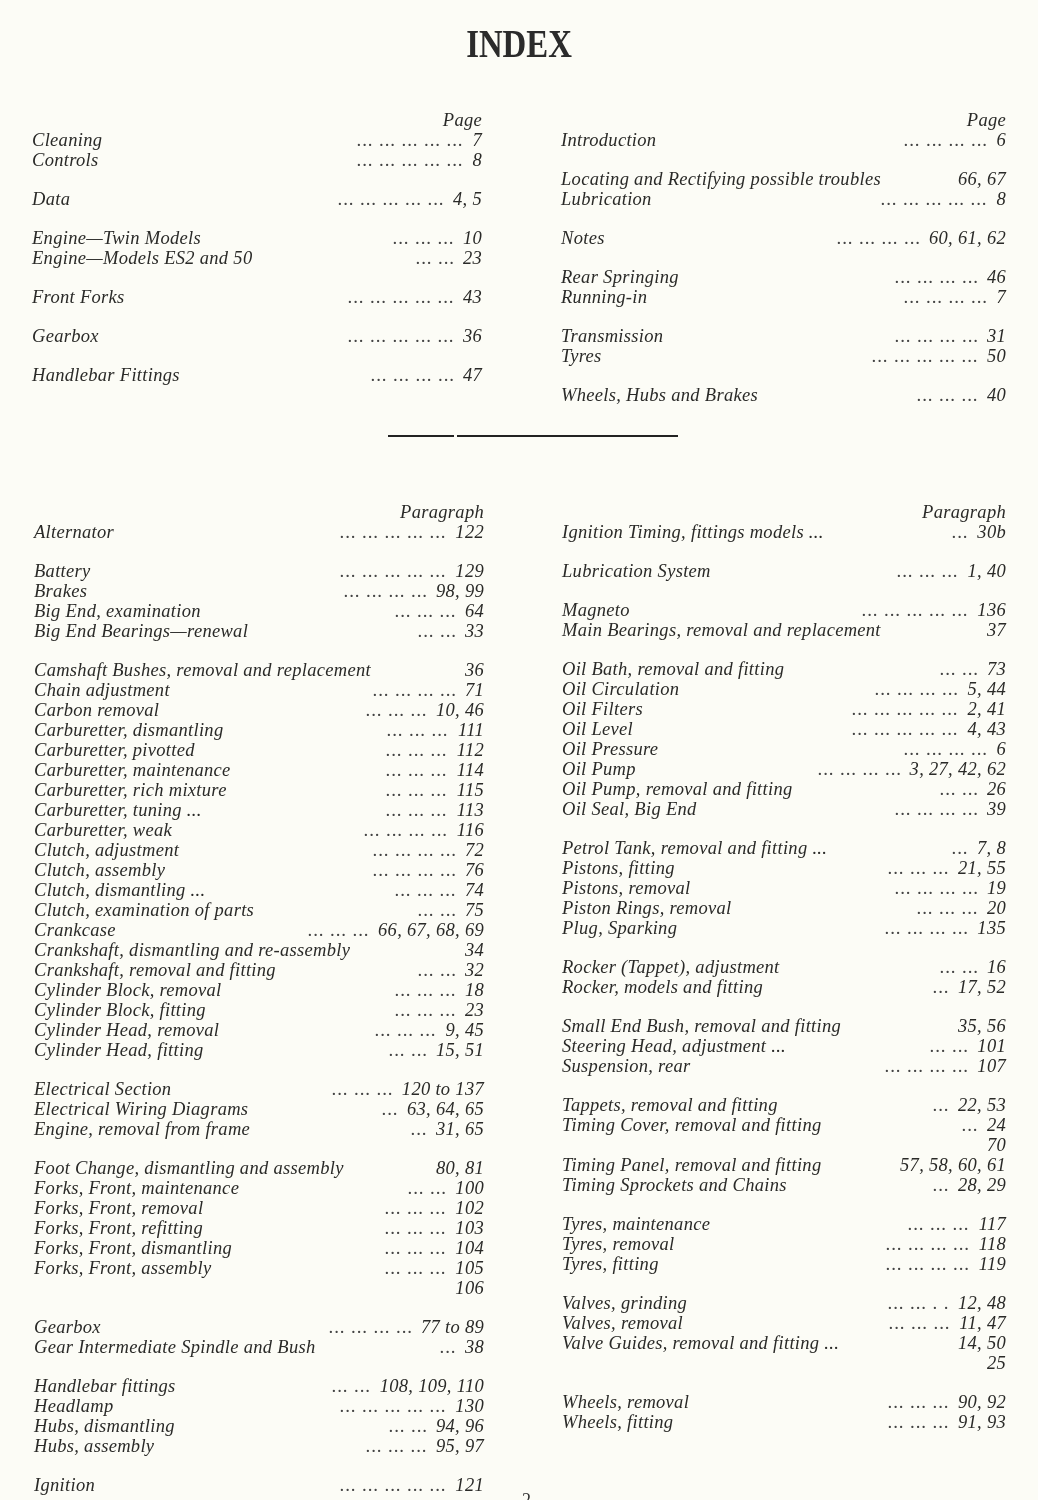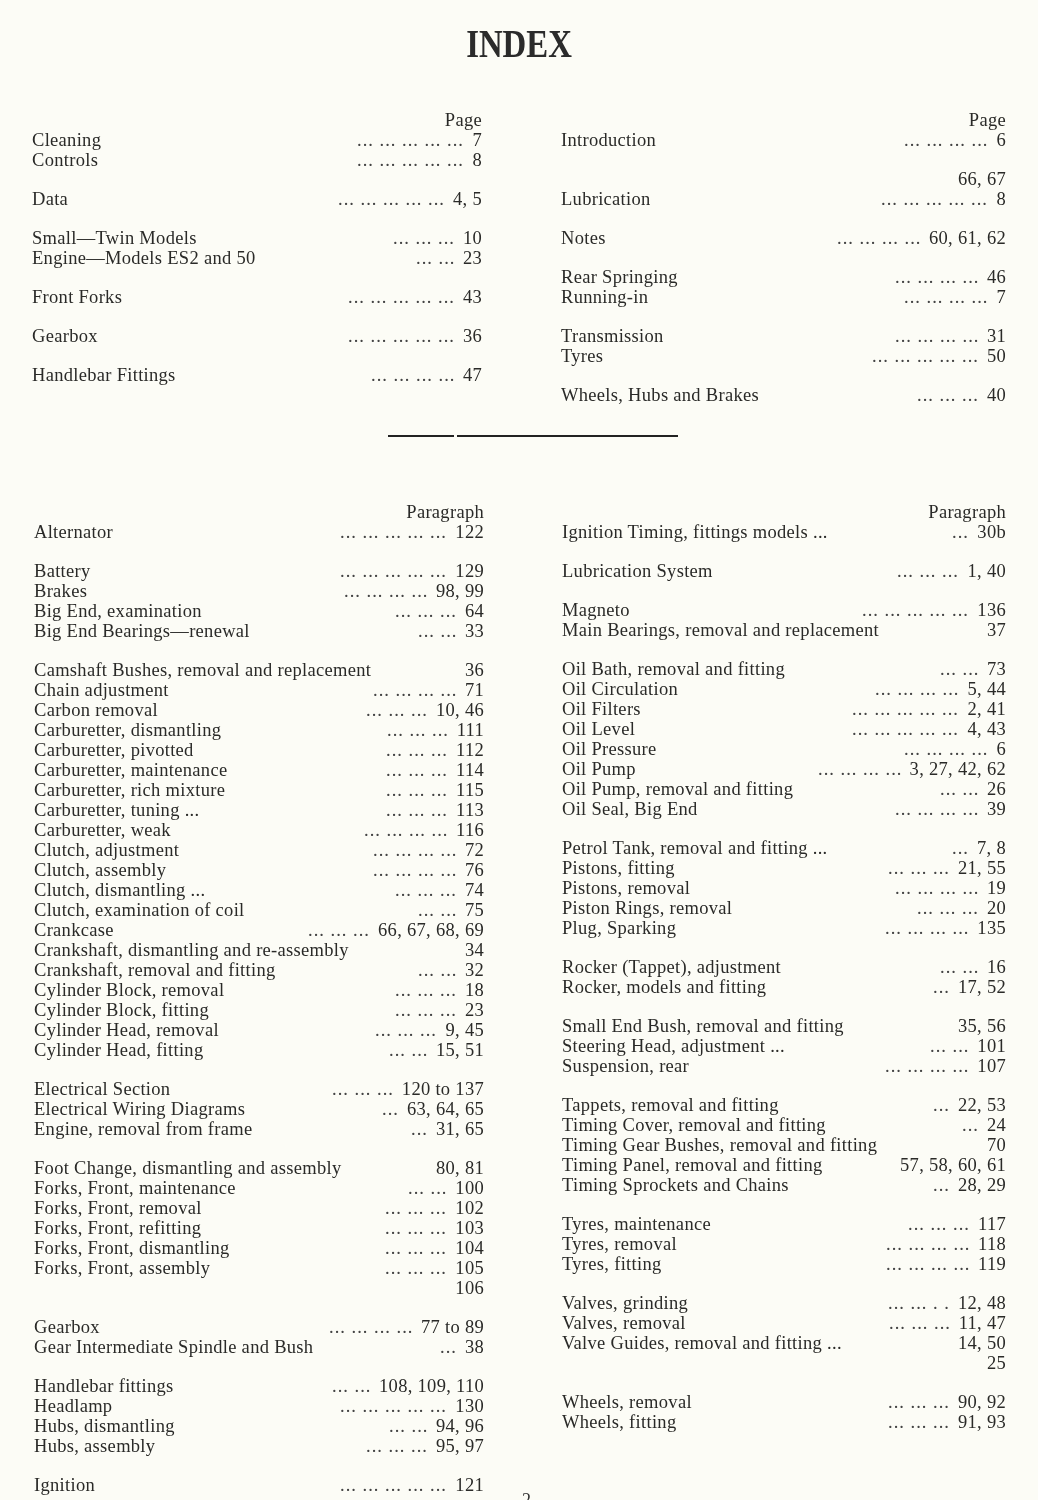--- a/index.html
+++ b/index.html
@@ -9,21 +9,21 @@
     color: #2a2a28;
     font-family: "Liberation Serif", "DejaVu Serif", serif;
     position: relative;
   }
   .title {
     position: absolute; left: 0; width: 1038px; top: 20px;
     text-align: center; font-size: 40px; font-weight: bold;
     letter-spacing: 0px; color: #2b2b2b;
     transform: scaleX(0.82);
   }
-  .col { position: absolute; font-size: 18.5px; line-height: 20px; letter-spacing: 0.3px; }
+  .col { position: absolute; font-size: 18.5px; line-height: 20px; letter-spacing: 0.3px; font-style: italic; }
   .col .hdr { text-align: right; height: 20px; }
   .entry { position: relative; height: 20px; white-space: nowrap; }
   .entry .lbl { position: absolute; left: 0; top: 0; }
   .entry .dots { position: absolute; top: 0; color: #444; letter-spacing: 1px; }
   .entry .val { position: absolute; right: 0; top: 0; text-align: right; }
   .gap { height: 19px; }
   
   #pages-left  { left: 32px;  top: 110px; width: 450px; }
   #pages-right { left: 561px; top: 110px; width: 445px; }
   #paras-left  { left: 34px;  top: 502px; width: 450px; }
@@ -56,21 +56,21 @@
         <span class="val">8</span>
       </div>
       <div class="gap"></div>
       <div class="entry">
         <span class="lbl">Data</span>
         <span class="dots" style="left: 306px;">...   ...   ...   ...   ...</span>
         <span class="val">4, 5</span>
       </div>
       <div class="gap"></div>
       <div class="entry">
-        <span class="lbl">Small—Twin Models</span>
+        <span class="lbl">Engine—Twin Models</span>
         <span class="dots" style="left: 361px;">...   ...   ...</span>
         <span class="val">10</span>
       </div>
       <div class="entry">
         <span class="lbl">Engine—Models ES2 and 50</span>
         <span class="dots" style="left: 384px;">...   ...</span>
         <span class="val">23</span>
       </div>
       <div class="gap"></div>
       <div class="entry">
@@ -95,20 +95,21 @@
 <div class="col" id="pages-right">
   <div class="hdr">Page</div>
   <div class="list">
       <div class="entry">
         <span class="lbl">Introduction</span>
         <span class="dots" style="left: 343px;">...   ...   ...   ...</span>
         <span class="val">6</span>
       </div>
       <div class="gap"></div>
       <div class="entry">
+        <span class="lbl">Locating and Rectifying possible troubles</span>
         <span class="val">66, 67</span>
       </div>
       <div class="entry">
         <span class="lbl">Lubrication</span>
         <span class="dots" style="left: 320px;">...   ...   ...   ...   ...</span>
         <span class="val">8</span>
       </div>
       <div class="gap"></div>
       <div class="entry">
         <span class="lbl">Notes</span>
@@ -231,21 +232,21 @@
         <span class="lbl">Clutch, assembly</span>
         <span class="dots" style="left: 339px;">...   ...   ...   ...</span>
         <span class="val">76</span>
       </div>
       <div class="entry">
         <span class="lbl">Clutch, dismantling ...</span>
         <span class="dots" style="left: 361px;">...   ...   ...</span>
         <span class="val">74</span>
       </div>
       <div class="entry">
-        <span class="lbl">Clutch, examination of coil</span>
+        <span class="lbl">Clutch, examination of parts</span>
         <span class="dots" style="left: 384px;">...   ...</span>
         <span class="val">75</span>
       </div>
       <div class="entry">
         <span class="lbl">Crankcase</span>
         <span class="dots" style="left: 274px;">...   ...   ...</span>
         <span class="val">66, 67, 68, 69</span>
       </div>
       <div class="entry">
         <span class="lbl">Crankshaft, dismantling and re-assembly</span>
@@ -487,21 +488,20 @@
         <span class="lbl">Tappets, removal and fitting</span>
         <span class="dots" style="left: 371px;">...</span>
         <span class="val">22, 53</span>
       </div>
       <div class="entry">
         <span class="lbl">Timing Cover, removal and fitting</span>
         <span class="dots" style="left: 400px;">...</span>
         <span class="val">24</span>
       </div>
       <div class="entry">
-        <span class="lbl">Timing Gear Bushes, removal and fitting</span>
         <span class="val">70</span>
       </div>
       <div class="entry">
         <span class="lbl">Timing Panel, removal and fitting</span>
         <span class="val">57, 58, 60, 61</span>
       </div>
       <div class="entry">
         <span class="lbl">Timing Sprockets and Chains</span>
         <span class="dots" style="left: 371px;">...</span>
         <span class="val">28, 29</span>

